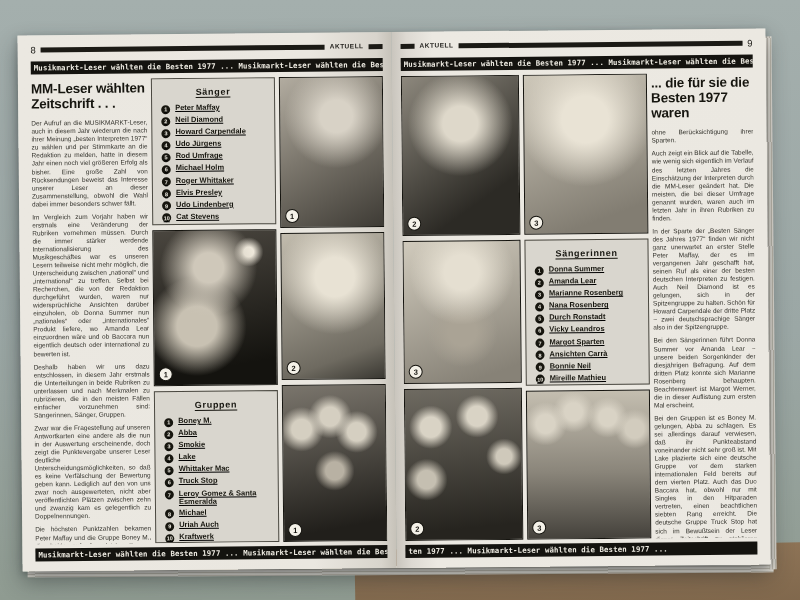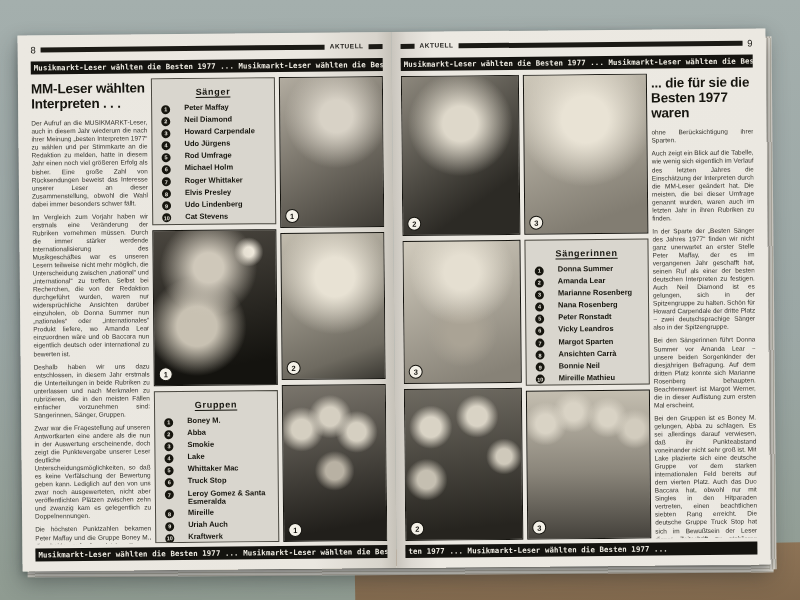--- a/index.html
+++ b/index.html
@@ -35,21 +35,21 @@
   .coltext{width:116px;flex:0 0 116px;overflow:hidden;}
   h1.head{font-size:13.5px;line-height:1.12;margin:2px 0 8px;color:#16150f;letter-spacing:-.2px;}
   .coltext p{font-size:6.5px;line-height:1.24;text-align:justify;color:#34332d;margin:0 0 5px;}
   .colmid{width:124px;flex:0 0 124px;display:flex;flex-direction:column;gap:5px;min-height:0;}
   .colside{flex:1;display:flex;flex-direction:column;gap:5px;min-height:0;}
   .listbox{background:#d9d6ce;border:1px solid #4a4840;box-sizing:border-box;
     padding:8px 7px 5px;overflow:hidden;}
   .boxtitle{text-align:center;font-size:9px;font-weight:bold;color:#16150f;
     text-decoration:underline;text-underline-offset:2px;letter-spacing:.7px;margin-bottom:7px;}
   .listbox ul{list-style:none;margin:0;padding:0 0 0 2px;}
-  .listbox li{display:flex;align-items:flex-start;gap:14px;margin:0 0 2.6px;}
+  .listbox li{display:flex;align-items:flex-start;gap:5px;margin:0 0 2.6px;text-decoration:underline;}
   .rank{flex:0 0 9px;width:9px;height:9px;border-radius:50%;background:#17160f;color:#efece3;
     font-size:5.5px;font-weight:bold;display:flex;align-items:center;justify-content:center;margin-top:.5px;}
   .iname{font-size:7.5px;font-weight:bold;color:#17160f;line-height:1.12;}
   .photo{position:relative;border:1px solid #15140f;box-sizing:border-box;overflow:hidden;flex:0 0 auto;}
   .photo.grow{flex:1;}
   .plabel{position:absolute;left:4px;bottom:4px;width:12px;height:12px;border-radius:50%;
     background:#f4f1e8;border:1px solid #15140f;color:#15140f;font-size:7.5px;font-weight:bold;
     display:flex;align-items:center;justify-content:center;z-index:2;}
   
   .g-maffay{background:radial-gradient(circle at 55% 26%,#d8d2c6 0 13%,rgba(0,0,0,0) 42%),
@@ -102,21 +102,21 @@
       <div class="pghead">
         <span class="pgnum">8</span>
         <span class="hrule"></span>
         <span class="tag">AKTUELL</span>
         <span class="hrule-short"></span>
       </div>
       <div class="banner">Musikmarkt-Leser wählten die Besten 1977 ... Musikmarkt-Leser wählten die Besten 1977 ...</div>
 
       <div class="cols">
         <div class="coltext">
-          <h1 class="head"><span>MM-Leser wählten</span><br><span>Interpreten . . .</span></h1>
+          <h1 class="head"><span>MM-Leser wählten</span><br><span>Zeitschrift . . .</span></h1>
           <p>Der Aufruf an die MUSIKMARKT-Leser, auch in diesem Jahr wiederum die nach ihrer Meinung „besten Interpreten 1977“ zu wählen und per Stimmkarte an die Redaktion zu melden, hatte in diesem Jahr einen noch viel größeren Erfolg als bisher. Eine große Zahl von Rücksendungen beweist das Interesse unserer Leser an dieser Zusammenstellung, obwohl die Wahl dabei immer besonders schwer fällt.</p>
           <p>Im Vergleich zum Vorjahr haben wir erstmals eine Veränderung der Rubriken vornehmen müssen. Durch die immer stärker werdende Internationalisierung des Musikgeschäftes war es unseren Lesern teilweise nicht mehr möglich, die Unterscheidung zwischen „national“ und „international“ zu treffen. Selbst bei Recherchen, die von der Redaktion durchgeführt wurden, waren nur widersprüchliche Ansichten darüber einzuholen, ob Donna Summer nun „nationales“ oder „internationales“ Produkt liefere, wo Amanda Lear einzuordnen wäre und ob Baccara nun eigentlich deutsch oder international zu bewerten ist.</p>
           <p>Deshalb haben wir uns dazu entschlossen, in diesem Jahr erstmals die Unterteilungen in beide Rubriken zu unterlassen und nach Merkmalen zu rubrizieren, die in den meisten Fällen einfacher vorzunehmen sind: Sängerinnen, Sänger, Gruppen.</p>
           <p>Zwar war die Fragestellung auf unseren Antwortkarten eine andere als die nun in der Auswertung erscheinende, doch zeigt die Punktevergabe unserer Leser deutliche Unterscheidungsmöglichkeiten, so daß es keine Verfälschung der Bewertung geben kann. Lediglich auf den von uns zwar noch ausgewerteten, nicht aber veröffentlichten Plätzen zwischen zehn und zwanzig kam es gelegentlich zu Doppelnennungen.</p>
           <p>Die höchsten Punktzahlen bekamen Peter Maffay und die Gruppe Boney M., die beide auf die gleiche Summe kamen. Sie sind also in der Meinung unserer Leser die absolut Besten</p>
         </div>
 
         <div class="colmid">
           <div class="listbox" style="height:147px">
             <div class="boxtitle">Sänger</div>
@@ -192,21 +192,21 @@
               <li>
                   <span class="rank">6</span>
                   <span class="iname">Truck Stop</span>
                 </li>
               <li>
                   <span class="rank">7</span>
                   <span class="iname">Leroy Gomez &amp; Santa Esmeralda</span>
                 </li>
               <li>
                   <span class="rank">8</span>
-                  <span class="iname">Mireille</span>
+                  <span class="iname">Michael</span>
                 </li>
               <li>
                   <span class="rank">9</span>
                   <span class="iname">Uriah Auch</span>
                 </li>
               <li>
                   <span class="rank">10</span>
                   <span class="iname">Kraftwerk</span>
                 </li>
             </ul>
@@ -269,21 +269,21 @@
               <li>
                   <span class="rank">3</span>
                   <span class="iname">Marianne Rosenberg</span>
                 </li>
               <li>
                   <span class="rank">4</span>
                   <span class="iname">Nana Rosenberg</span>
                 </li>
               <li>
                   <span class="rank">5</span>
-                  <span class="iname">Peter Ronstadt</span>
+                  <span class="iname">Durch Ronstadt</span>
                 </li>
               <li>
                   <span class="rank">6</span>
                   <span class="iname">Vicky Leandros</span>
                 </li>
               <li>
                   <span class="rank">7</span>
                   <span class="iname">Margot Sparten</span>
                 </li>
               <li>

